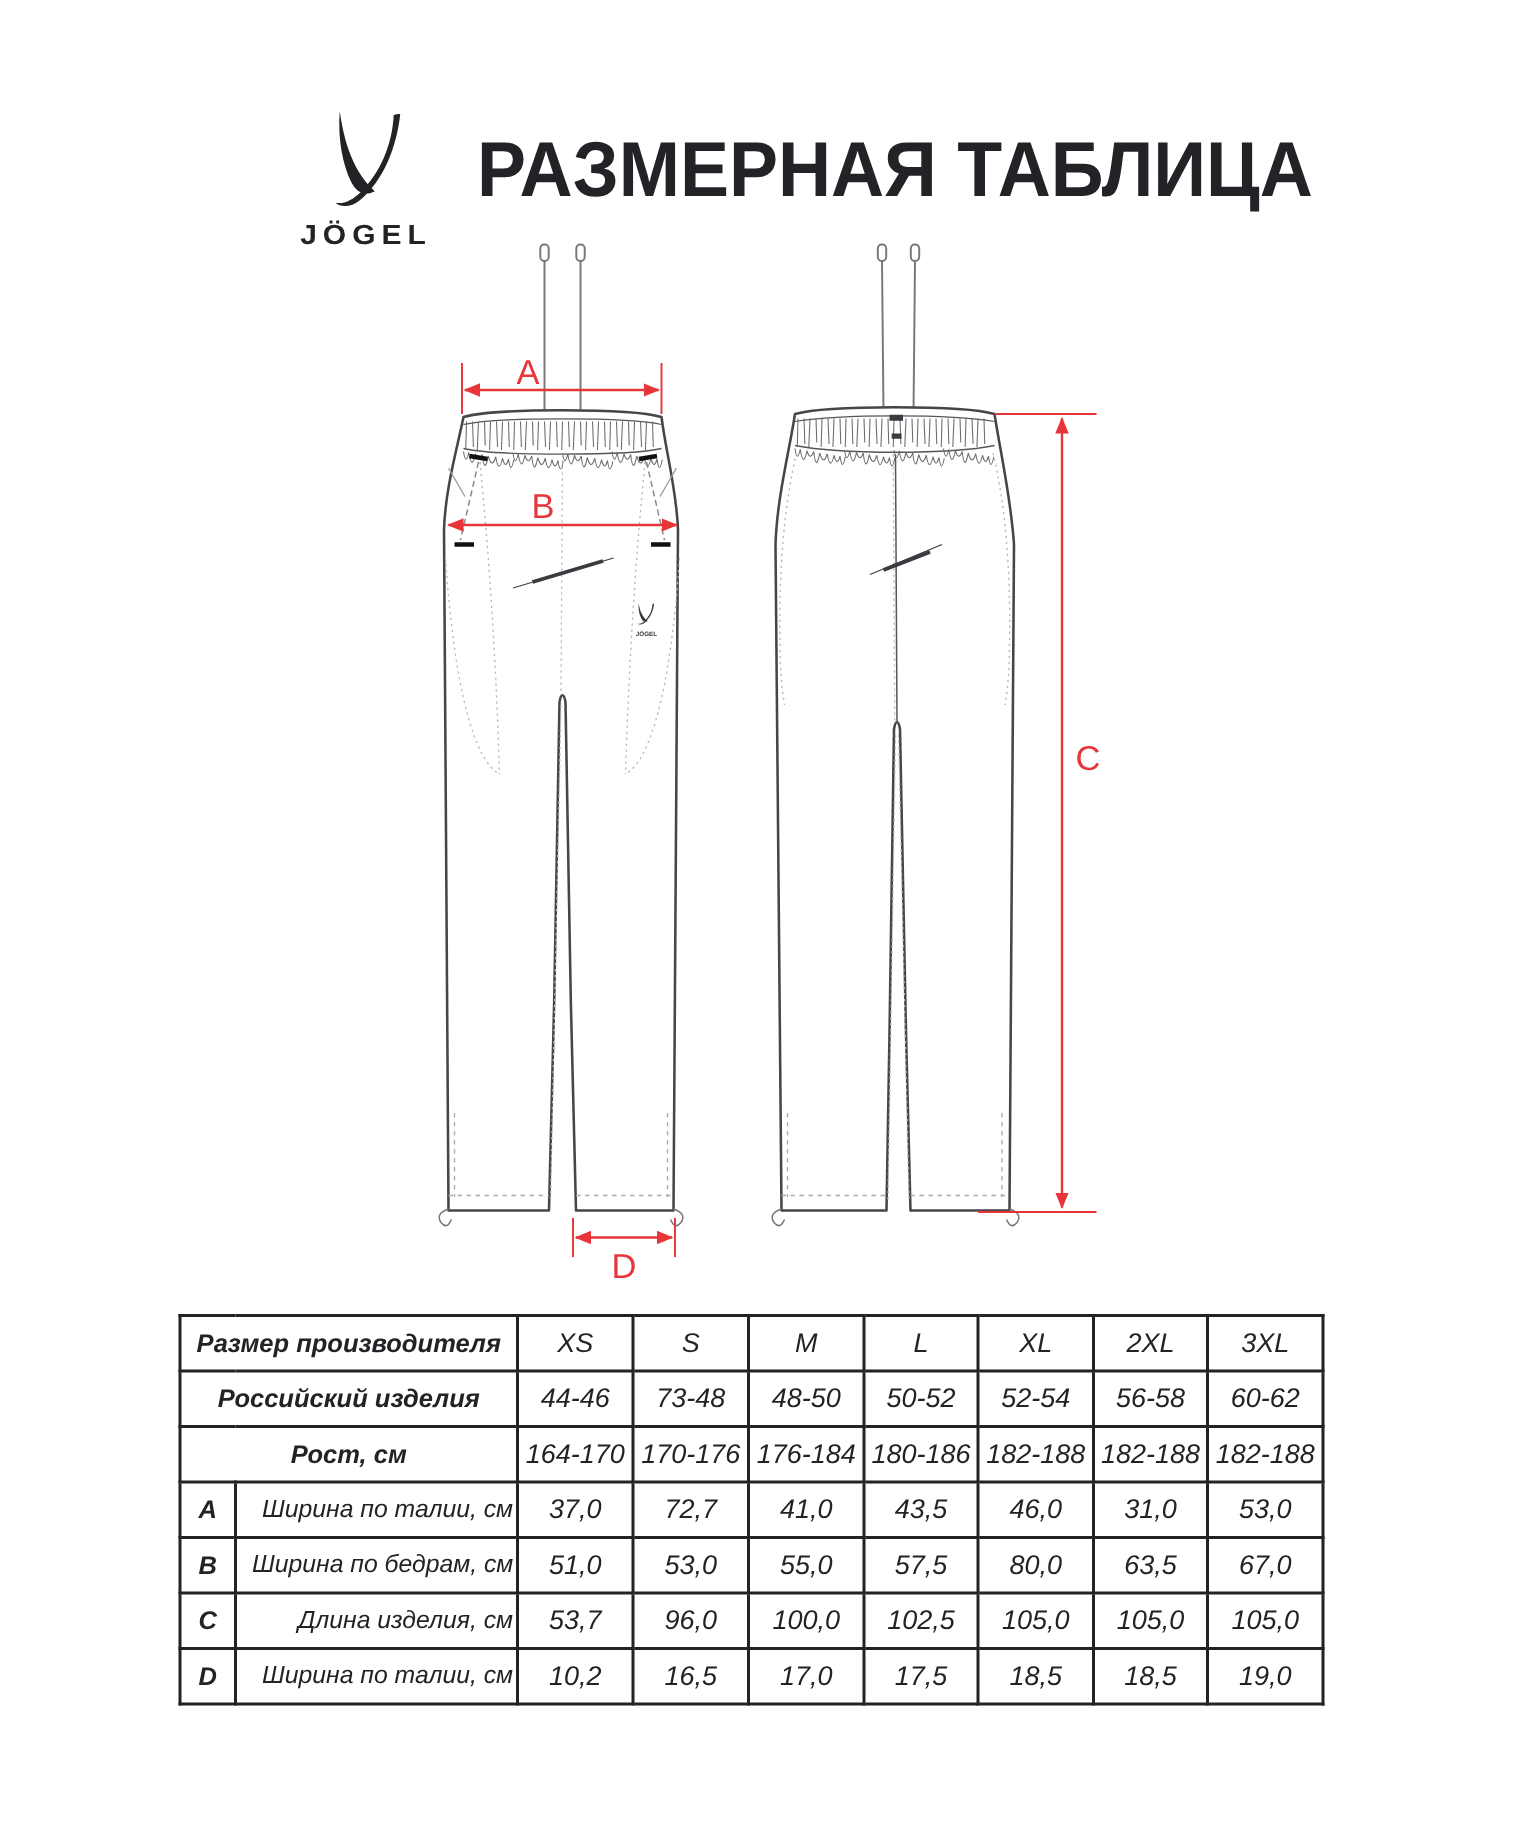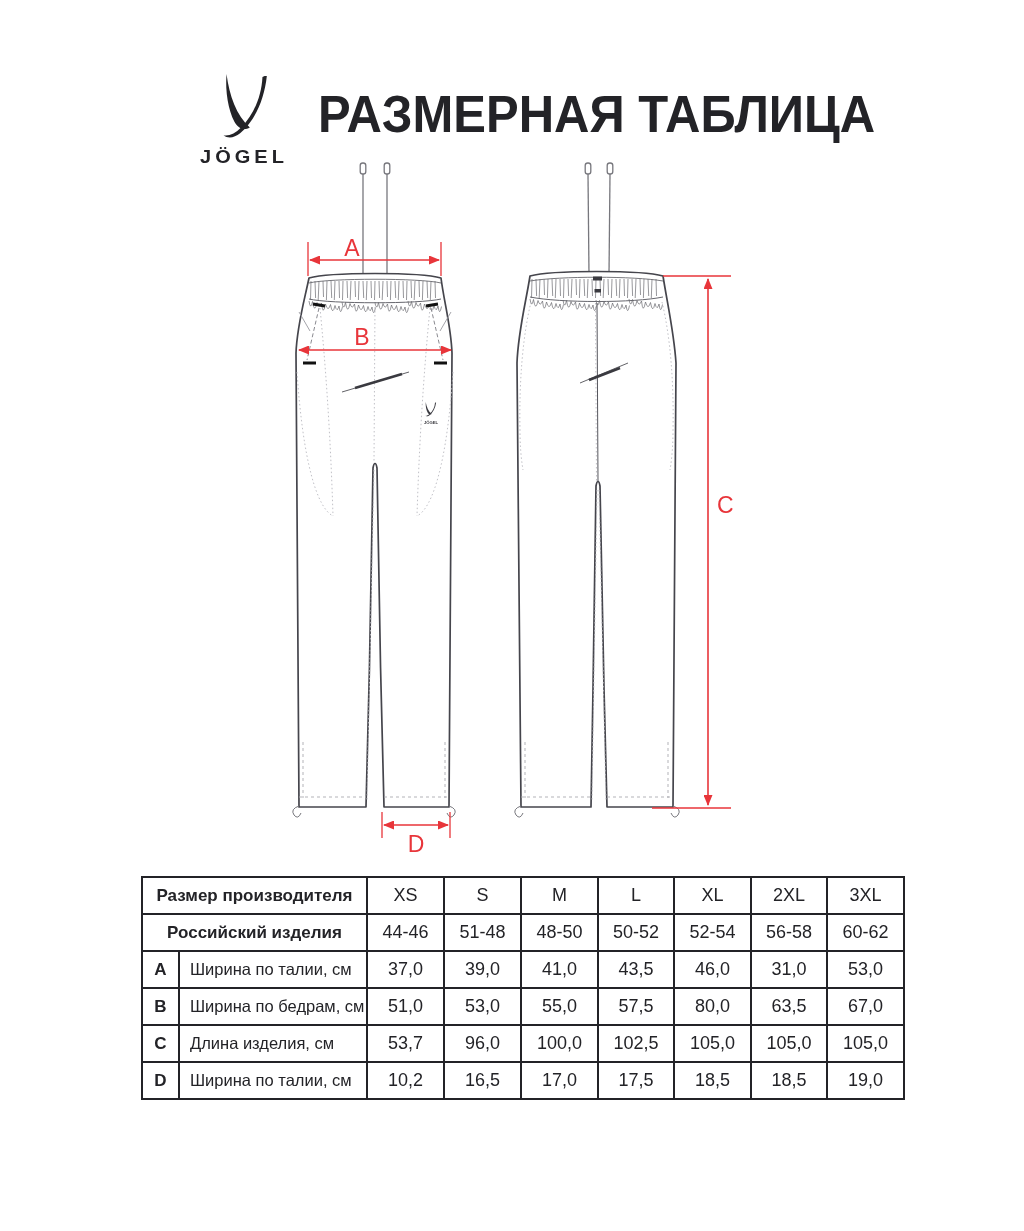--- a/index.html
+++ b/index.html
@@ -18,29 +18,29 @@
   .page-title{
     position:absolute;left:318px;top:84px;width:560px;
     font-size:49px;font-weight:bold;color:#232327;letter-spacing:0px;
     transform:scaleY(1.06);transform-origin:top left;white-space:nowrap;
   }
   
   .diagram{position:absolute;left:0;top:0;width:1024px;height:880px;}
   .dimtext{font-family:"Liberation Sans",sans-serif;font-size:23px;fill:#e8353a;}
   .microtext{font-family:"Liberation Sans",sans-serif;font-weight:bold;fill:#3a3a40;}
   
-  .size-table{position:absolute;left:141px;top:876px;}
+  .size-table{position:absolute;left:119px;top:876px;font-style:italic;}
   table{border-collapse:collapse;table-layout:fixed;width:762px;}
   td{
     border:2px solid #232327;height:35px;padding:0 2px;
     font-size:18px;text-align:center;vertical-align:middle;color:#232327;
     overflow:hidden;white-space:nowrap;
   }
   td.lbl{font-weight:bold;font-size:17px;}
-  td.mlbl{text-align:left;padding-left:10px;font-size:16.5px;font-weight:normal;}
+  td.mlbl{text-align:right;padding-left:10px;font-size:16.5px;font-weight:normal;}
   td.key{font-weight:bold;font-size:17px;}
 </style>
 </head>
 <body>
 
 <div class="brand">
   <svg width="50" height="68" viewBox="0 0 100 140">
     <g fill="#232327">
       <path d="M14 0 C20 45 34 85 62 110 C50 117 38 113 30 98 C18 74 11 38 14 0 Z"></path>
       <path d="M97 4 C92 50 74 95 42 122 C30 132 16 133 8 126 C20 128 32 122 44 110 C70 84 86 46 88 6 C91 4 94 4 97 4 Z"></path>
@@ -229,32 +229,42 @@
         <td>S</td>
         <td>M</td>
         <td>L</td>
         <td>XL</td>
         <td>2XL</td>
         <td>3XL</td>
       </tr>
       <tr>
         <td colspan="2" class="lbl">Российский изделия</td>
         <td>44-46</td>
-        <td>51-48</td>
+        <td>73-48</td>
         <td>48-50</td>
         <td>50-52</td>
         <td>52-54</td>
         <td>56-58</td>
         <td>60-62</td>
       </tr>
       <tr>
+        <td colspan="2" class="lbl">Рост, см</td>
+        <td>164-170</td>
+        <td>170-176</td>
+        <td>176-184</td>
+        <td>180-186</td>
+        <td>182-188</td>
+        <td>182-188</td>
+        <td>182-188</td>
+      </tr>
+      <tr>
         <td class="key">A</td>
         <td class="mlbl">Ширина по талии, см</td>
         <td>37,0</td>
-        <td>39,0</td>
+        <td>72,7</td>
         <td>41,0</td>
         <td>43,5</td>
         <td>46,0</td>
         <td>31,0</td>
         <td>53,0</td>
       </tr>
       <tr>
         <td class="key">B</td>
         <td class="mlbl">Ширина по бедрам, см</td>
         <td>51,0</td>

